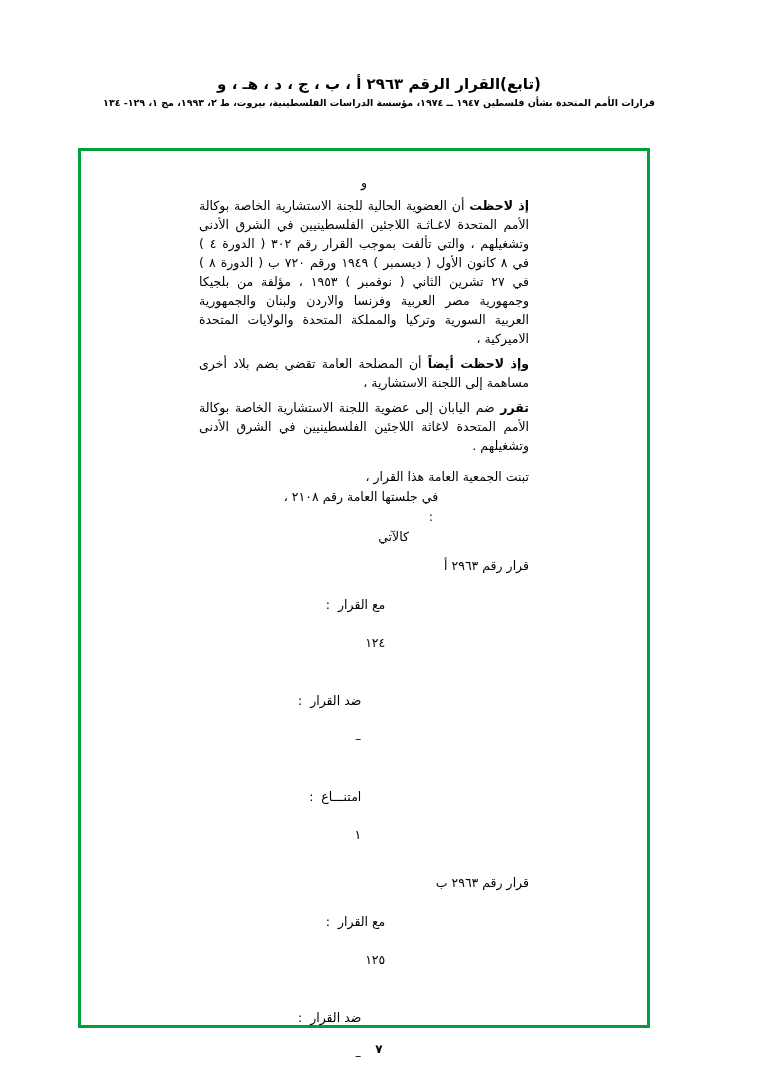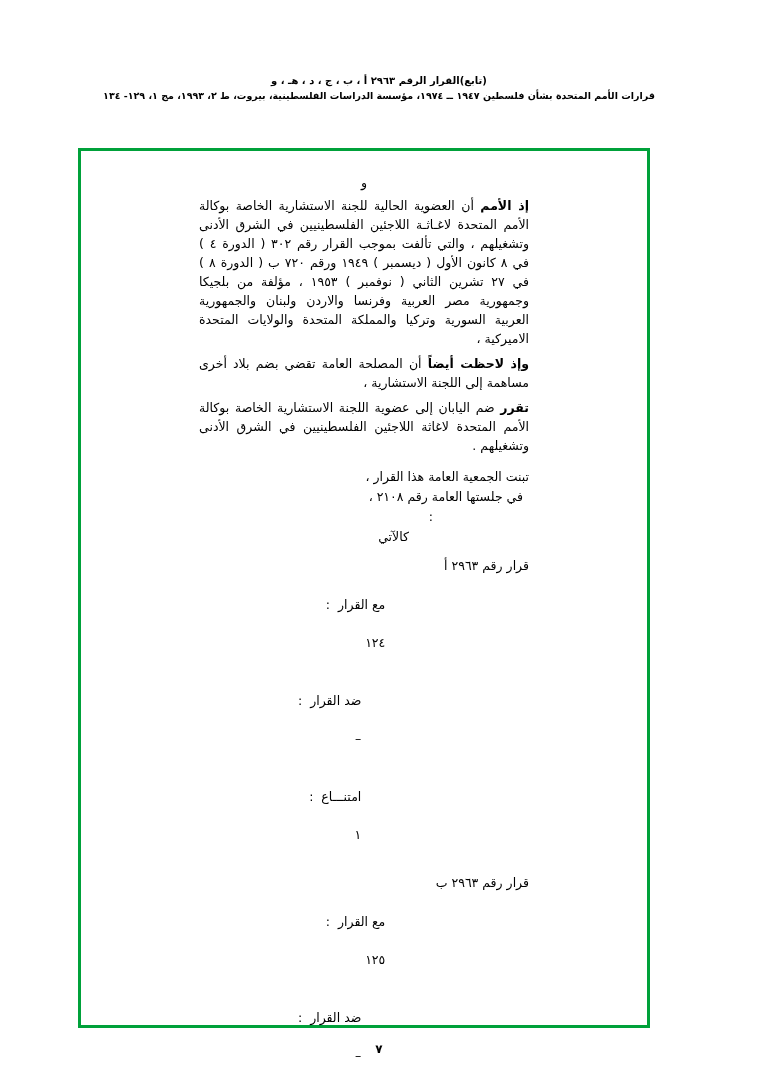--- a/index.html
+++ b/index.html
@@ -18,21 +18,21 @@
   .page {
     position: absolute;
     inset: 0;
     padding: 0;
   }
   .doc-header {
     margin-top: 74px;
     text-align: center;
   }
   .doc-title {
-    font-size: 10px;
+    font-size: 15px;
     font-weight: bold;
     letter-spacing: 0.5px;
     line-height: 1.4;
     direction: rtl;
   }
   .doc-source {
     margin-top: 2px;
     font-size: 9.5px;
     font-weight: bold;
     direction: rtl;
@@ -60,21 +60,21 @@
   }
   .right { text-align: right; }
   .conj {
     text-align: center;
     margin-bottom: 4px;
     font-size: 12.5px;
   }
   .para {
     margin-bottom: 0px;
   }
-  .indent-1 { padding-right: 6px; }
+  .indent-1 { padding-right: 6px; text-align: center; }
   .just {
     text-align: justify;
     text-align-last: right;
   }
   .lead { font-weight: bold; }
   .block-assembly {
     text-align: center;
     font-weight: bold;
     margin-bottom: 6px;
   }
@@ -114,21 +114,21 @@
 
   <div class="frame" style="border-color: rgb(0, 161, 58);">
     <div class="frame-inner">
 
       <div class="conj">و</div>
 
       <div class="body-col">
 
 
         <div class="para just">
-          <span class="lead">إذ الأمم</span>
+          <span class="lead">إذ لاحظت</span>
           <span>أن العضوية الحالية للجنة الاستشارية الخاصة بوكالة الأمم المتحدة لاغـاثـة اللاجئين الفلسطينيين في الشرق الأدنى وتشغيلهم ، والتي تألفت بموجب القرار رقم ٣٠٢ ( الدورة ٤ ) في ٨ كانون الأول ( ديسمبر ) ١٩٤٩ ورقم ٧٢٠ ب ( الدورة ٨ ) في ٢٧ تشرين الثاني ( نوفمبر ) ١٩٥٣ ، مؤلفة من بلجيكا وجمهورية مصر العربية وفرنسا والاردن ولبنان والجمهورية العربية السورية وتركيا والمملكة المتحدة والولايات المتحدة الاميركية ،</span>
         </div>
 
         <div class="small-gap"></div>
 
         <div class="para just">
           <span class="lead">وإذ لاحظت أيضاً</span>
           <span>أن المصلحة العامة تقضي بضم بلاد أخرى مساهمة إلى اللجنة الاستشارية ،</span>
         </div>
 

